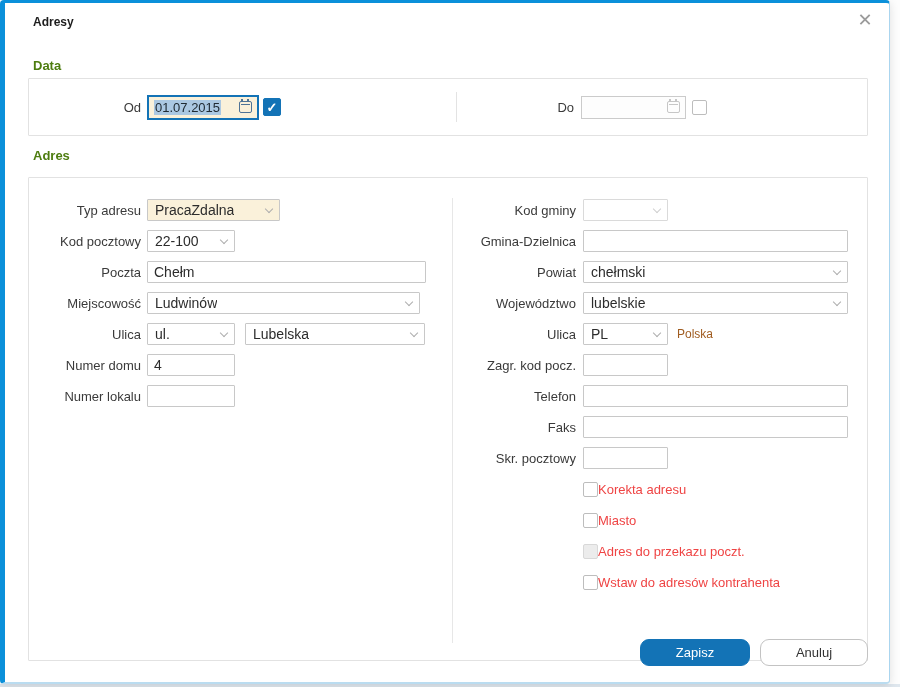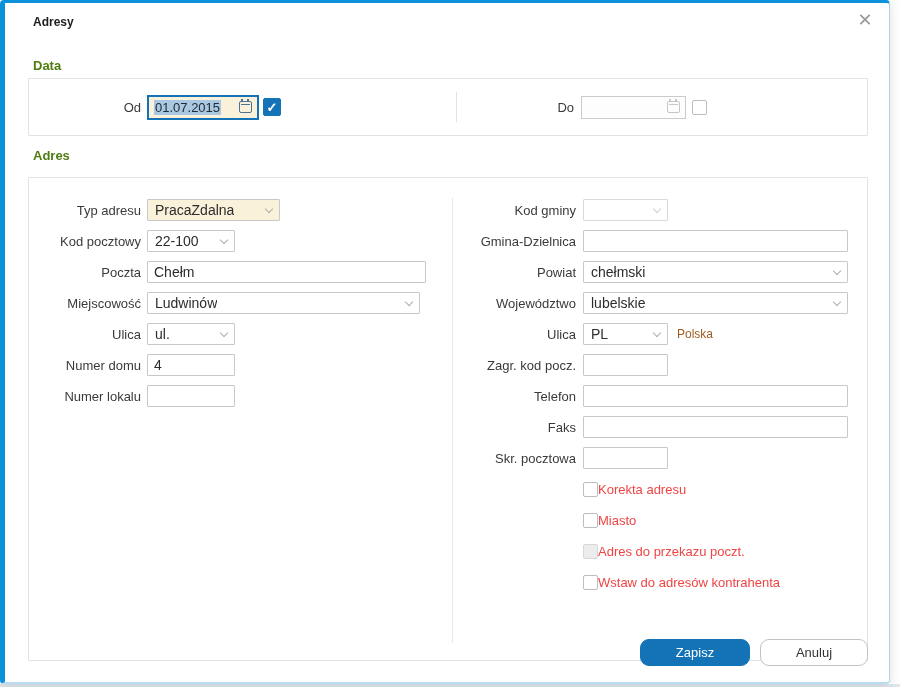--- a/index.html
+++ b/index.html
@@ -172,20 +172,24 @@
             <span class="sel-val">Ludwinów</span>
             <span class="chev"></span>
           </div>
         </div>
         <div class="row">
           <label class="lbl">Ulica</label>
           <div class="select w88">
             <span class="sel-val">ul.</span>
             <span class="chev"></span>
           </div>
+          <div class="select w180 gap10">
+            <span class="sel-val">Lubelska</span>
+            <span class="chev"></span>
+          </div>
         </div>
         <div class="row">
           <label class="lbl">Numer domu</label>
           <input class="inp w88" value="4" style="">
         </div>
         <div class="row">
           <label class="lbl">Numer lokalu</label>
           <input class="inp w88" value="" style="">
         </div>
       </div>
@@ -230,21 +234,21 @@
         </div>
         <div class="row">
           <label class="lbl">Telefon</label>
           <input class="inp w265" value="" style="">
         </div>
         <div class="row">
           <label class="lbl">Faks</label>
           <input class="inp w265" value="" style="">
         </div>
         <div class="row">
-          <label class="lbl">Skr. pocztowa</label>
+          <label class="lbl">Skr. pocztowy</label>
           <input class="inp w85" value="" style="">
         </div>
 
         <div class="cbrow first">
           <span class="cb"></span>
           <span class="cblbl">Korekta adresu</span>
         </div>
         <div class="cbrow">
           <span class="cb"></span>
           <span class="cblbl">Miasto</span>

